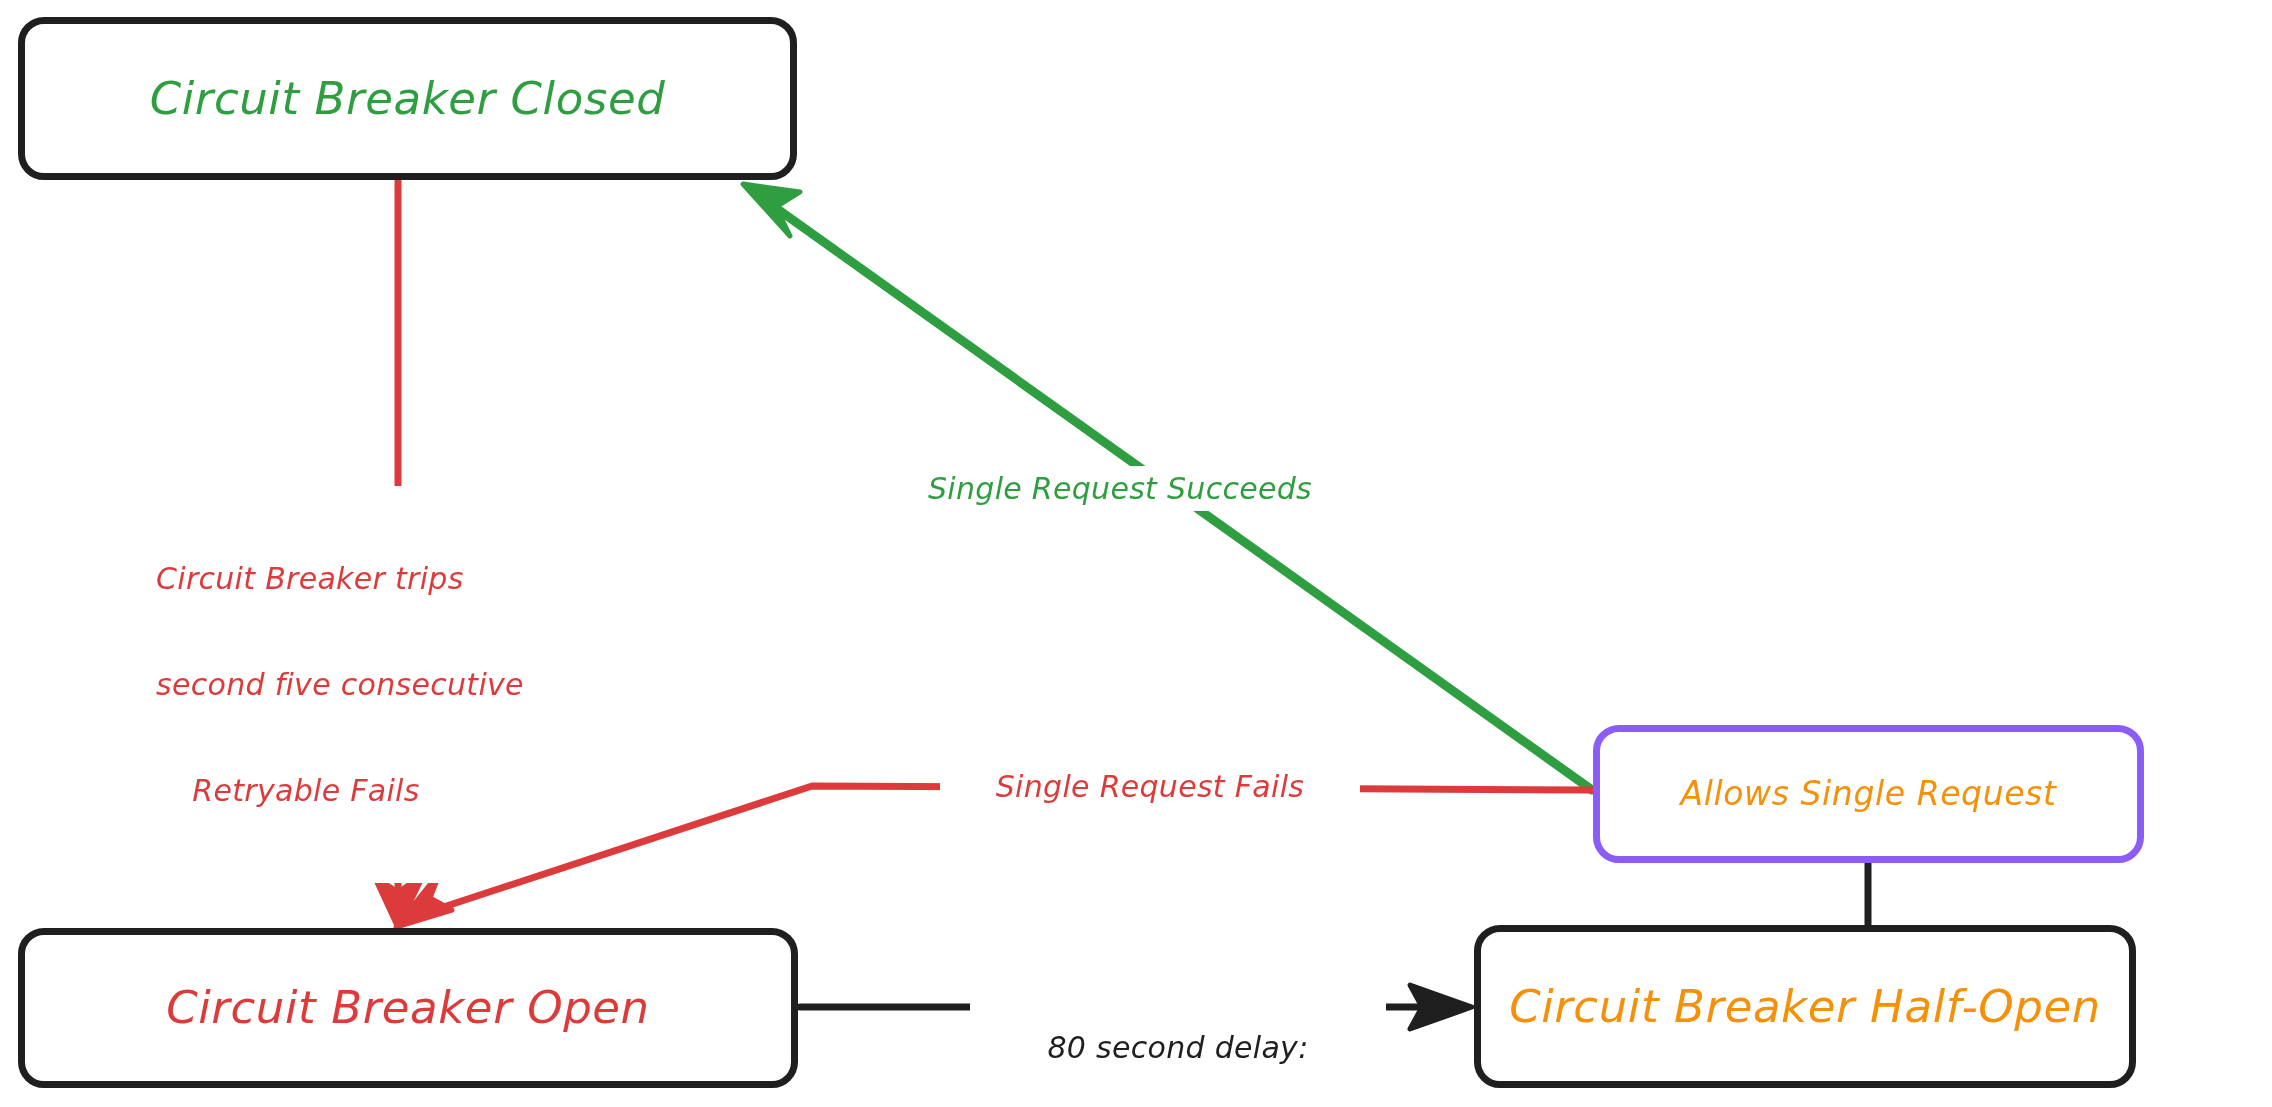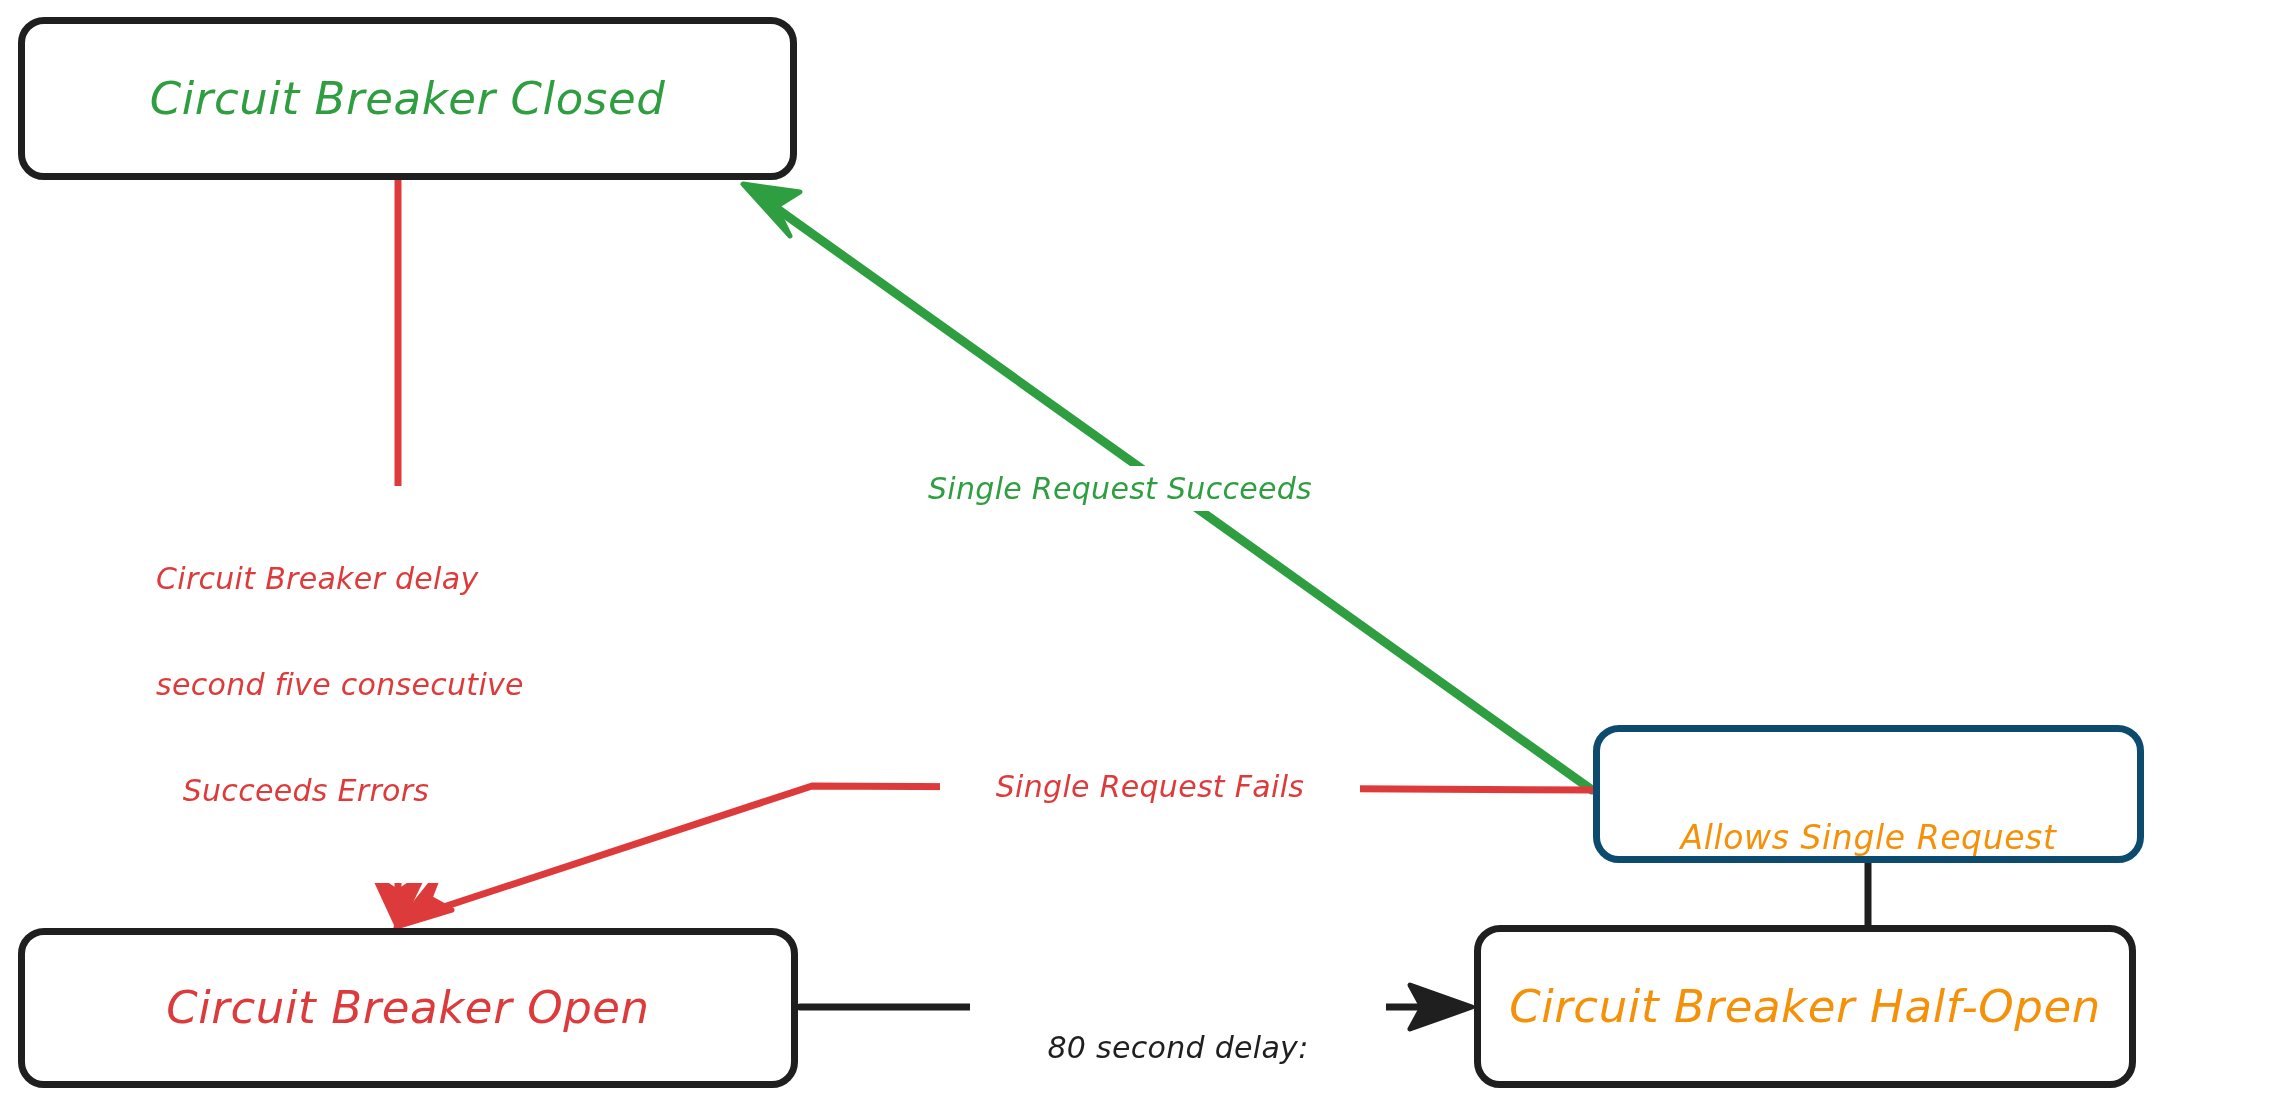--- a/index.html
+++ b/index.html
@@ -33,22 +33,21 @@
     align-items: center;
     justify-content: center;
     background: #ffffff;
     border-radius: 26px;
     text-align: center;
   }
   .node-black {
     border: 7px solid #1f1f1f;
   }
   .node-orange {
-    border: 7px solid #0c4a6e;
-    align-items: flex-end;
+    border: 7px solid #8b5cf6;
   }
   .node-label {
     font-family: "DejaVu Sans", sans-serif;
     font-style: italic;
     font-weight: 400;
     letter-spacing: 0.6px;
     line-height: 1.1;
     white-space: nowrap;
   }
   .label-green  { color: #2f9e41; }
@@ -127,23 +126,23 @@
 
   <div class="node node-black" id="node-halfopen">
     <span class="node-label label-orange">Circuit Breaker Half-Open</span>
   </div>
 
   <div class="node node-orange" id="node-allows">
     <span class="node-label label-orange">Allows Single Request</span>
   </div>
 
   <div class="edge-label edge-red" id="label-trips">
-    <div>Circuit Breaker delay</div>
+    <div>Circuit Breaker trips</div>
     <div>second five consecutive</div>
-    <div>Succeeds Errors</div>
+    <div>Retryable Fails</div>
   </div>
 
   <div class="edge-label edge-green" id="label-succeeds">Single Request Succeeds</div>
 
   <div class="edge-label edge-red" id="label-fails">Single Request Fails</div>
 
   <div class="edge-label edge-black" id="label-delay">
     <div>80 second delay:</div>
     
   </div>

